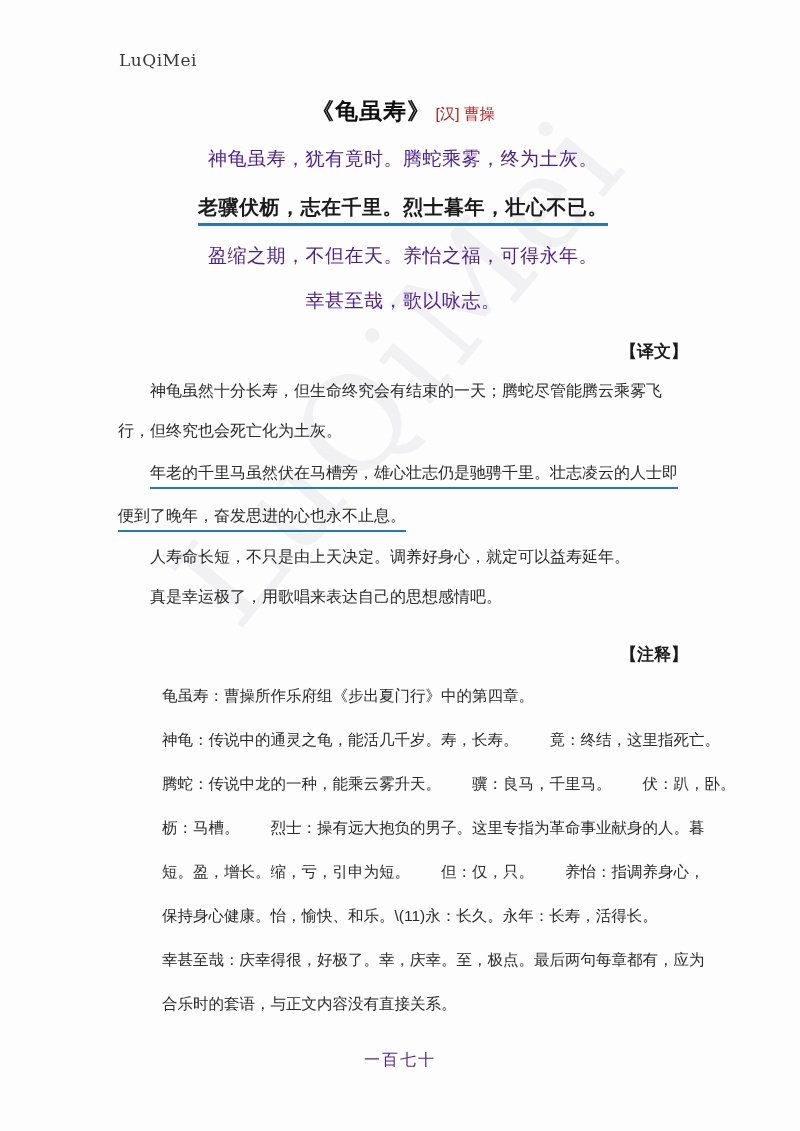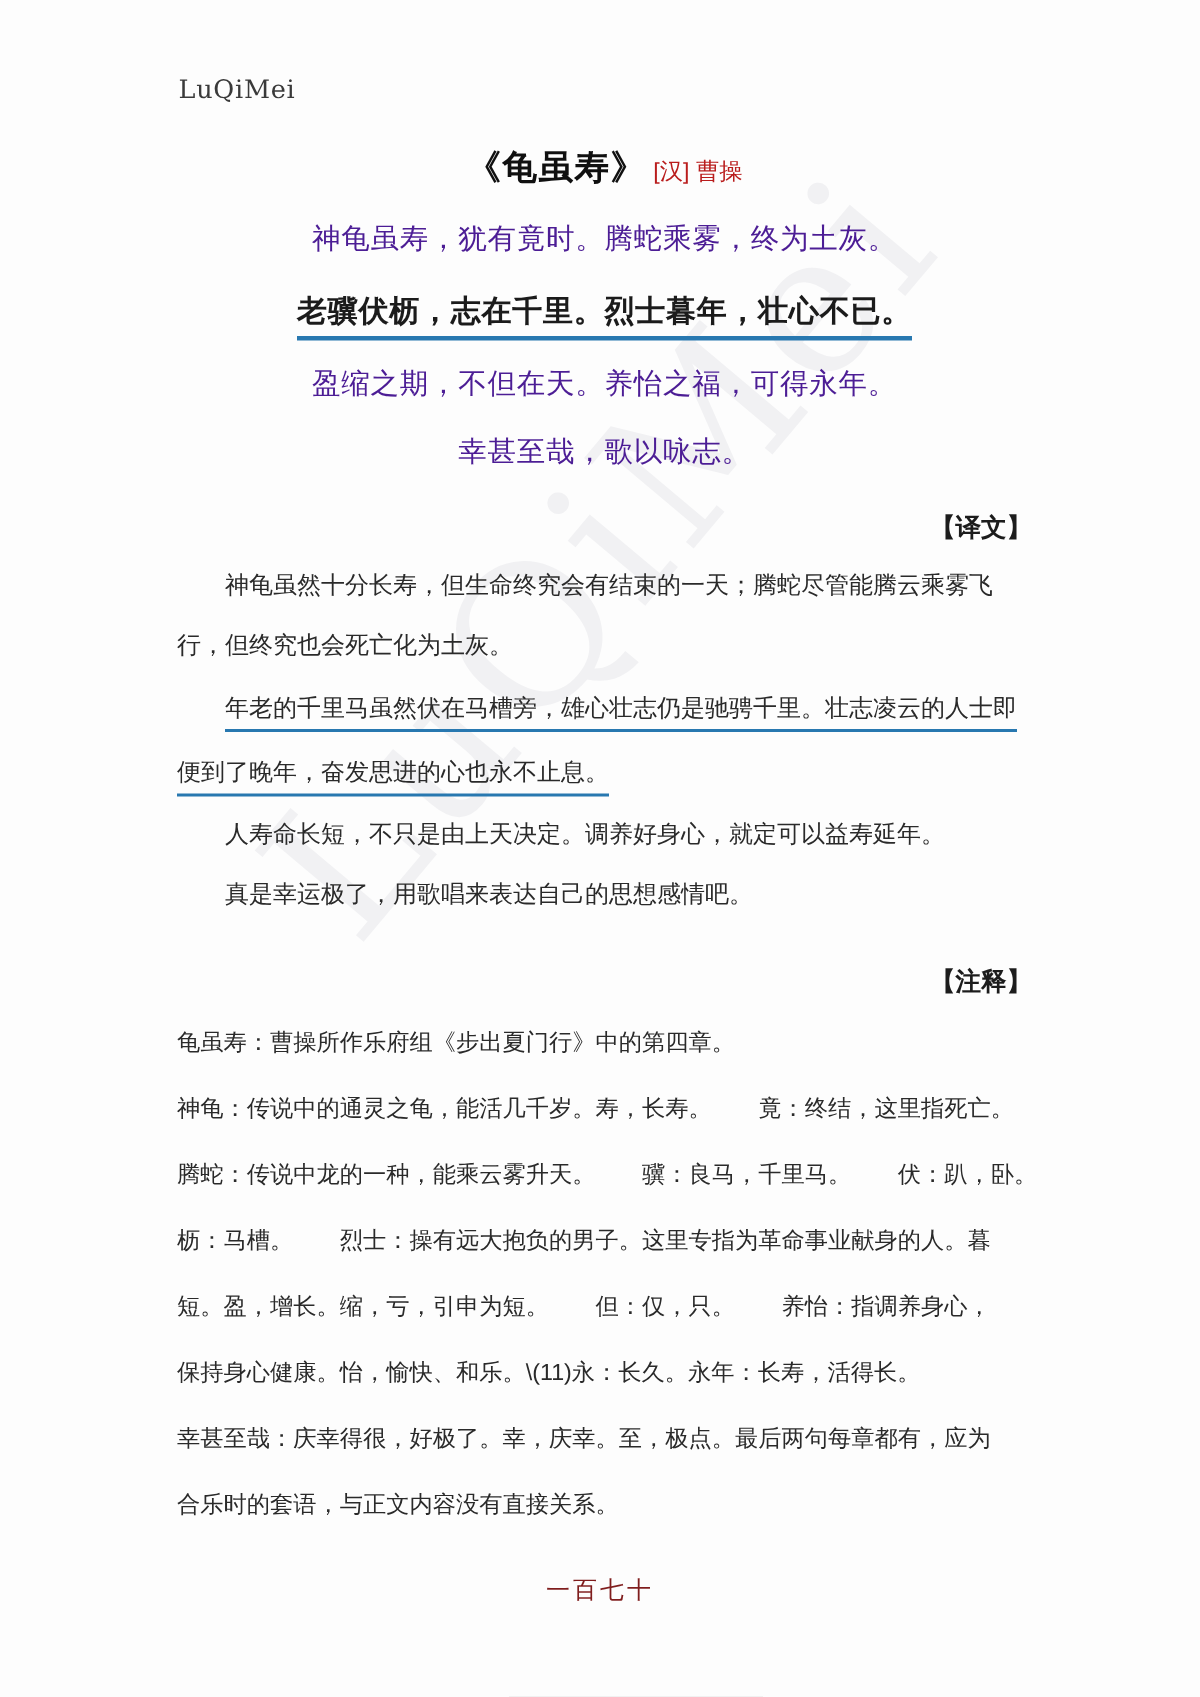--- a/index.html
+++ b/index.html
@@ -29,25 +29,25 @@
   .poem-line.emph .ul-span { border-bottom:3px solid var(--ul,#2878b0); padding-bottom:5px; }
   .sec-heading { font-size:17px; font-weight:bold; margin:26px 0 8px; color:#1c1c1c;text-align:right; }
   .tr-para { font-size:16px; line-height:40px; text-indent:2em; margin:0; color:#2a2a2a; }
   .tr-para.ul-para {
     line-height:43px;
     text-decoration:underline;
     text-decoration-color:var(--ul,#2878b0);
     text-decoration-thickness:2px;
     text-underline-offset:9px;
   }
-  .notes-block { margin-top:4px; }
+  .notes-block { margin-top:4px;margin-left:44px; }
   .note-line { font-size:15.5px; line-height:44px; white-space:nowrap; color:#2a2a2a; }
   .footer {
     position:absolute; left:0; right:0; top:1050px; text-align:center;
-    font-size:16px; color:#7f1d1d; letter-spacing:2px;
+    font-size:16px; color:#4c1d95; letter-spacing:2px;
   }
 </style>
 </head>
 <body>
 
 <div class="page">
 
   <div class="watermark">LuQiMei</div>
 
   <div class="header-brand">LuQiMei</div>

